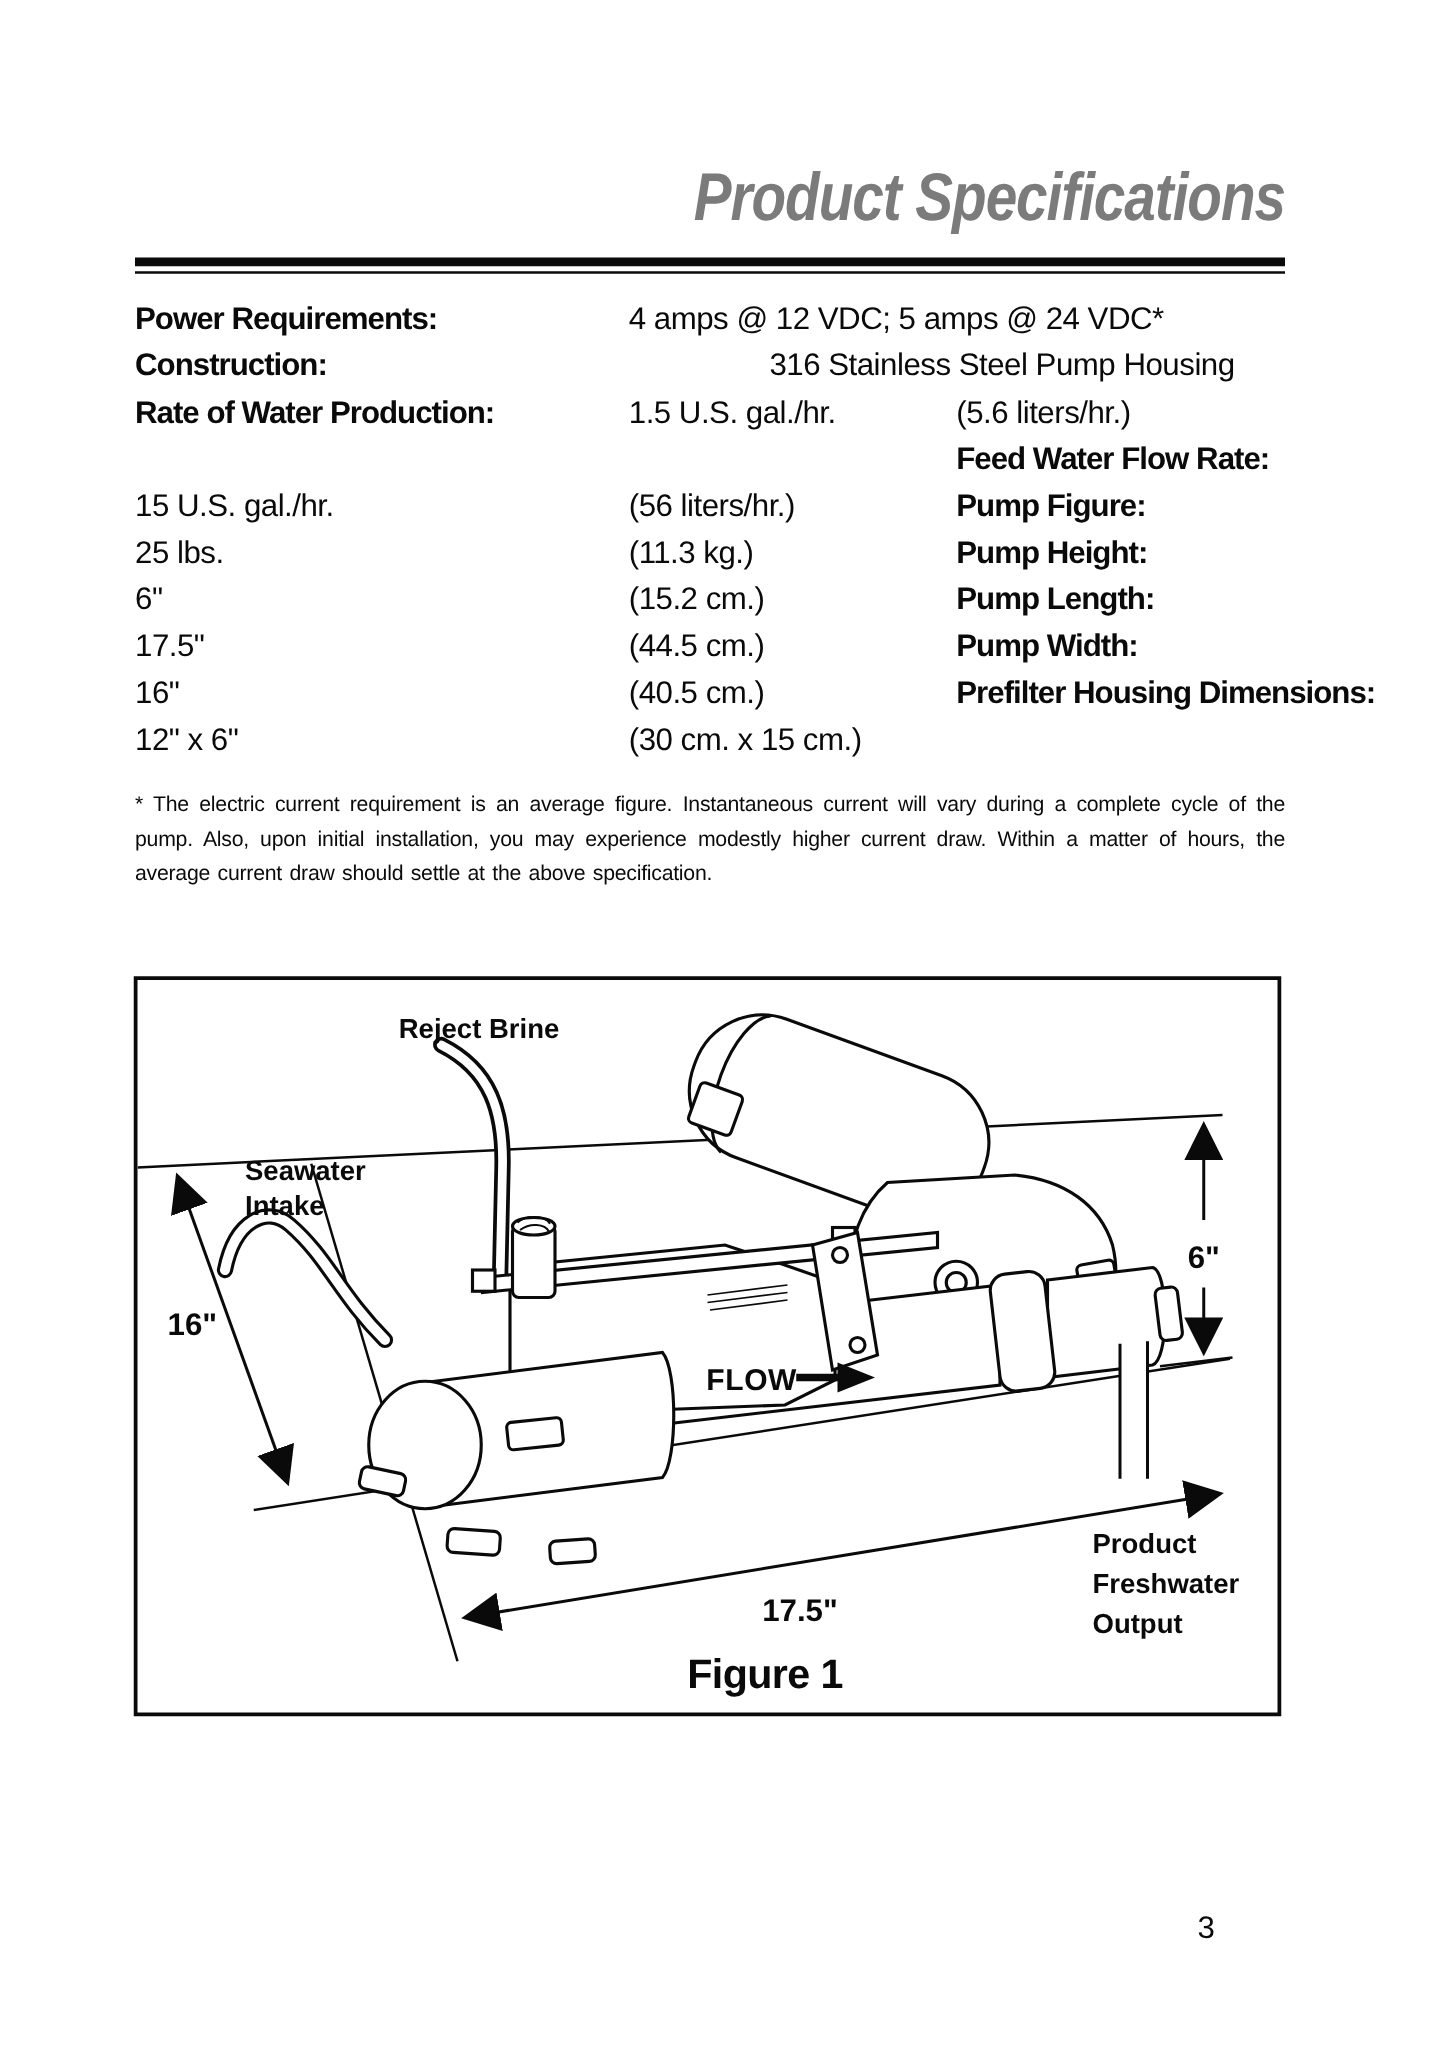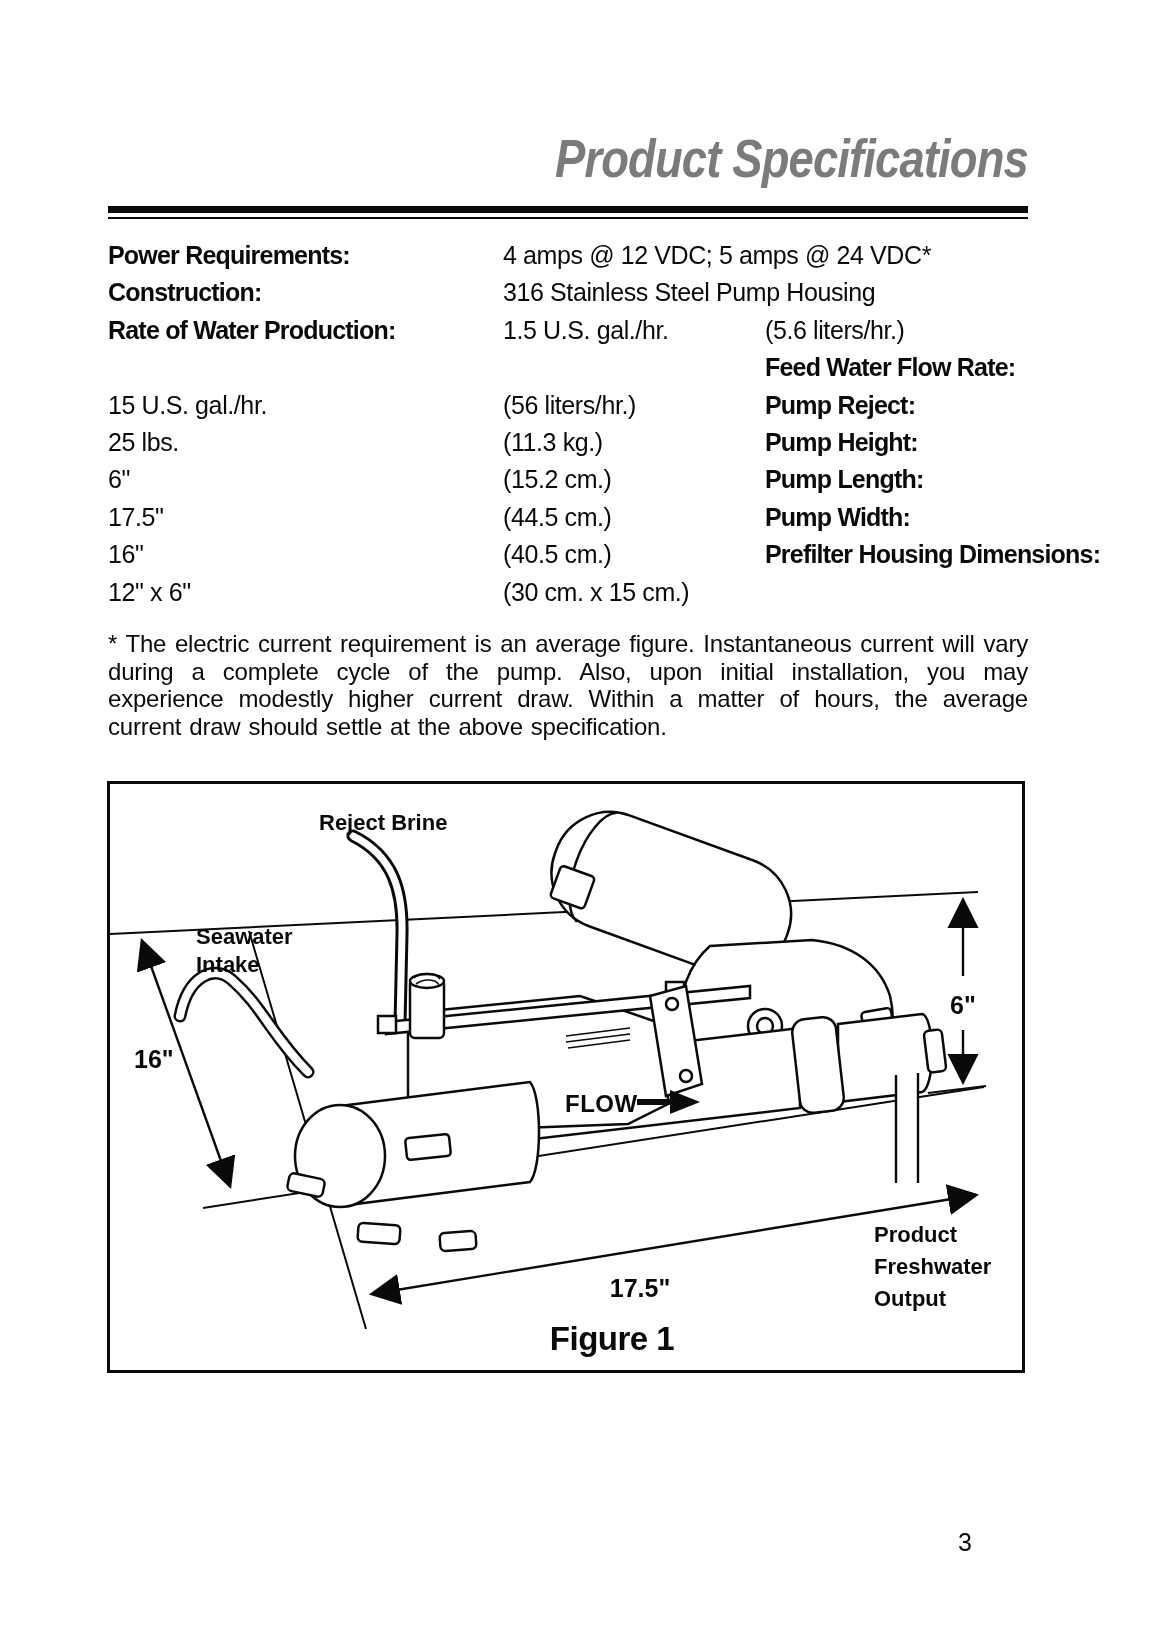--- a/index.html
+++ b/index.html
@@ -18,21 +18,21 @@
   .rule-thick{position:absolute;top:206px;left:108px;width:920px;height:7px;background:#0a0a0a;}
   .rule-thin{position:absolute;top:217px;left:108px;width:920px;height:2px;background:#0a0a0a;}
   .specs{
     position:absolute;top:237px;left:108px;width:920px;
     display:grid;grid-template-columns:395px 262px 1fr;grid-auto-rows:37.4px;
     font-size:25px;line-height:37.4px;letter-spacing:-0.4px;white-space:nowrap;
   }
   .specs .label{font-weight:bold;letter-spacing:-0.8px;}
   .footnote{
     position:absolute;top:630px;left:108px;width:920px;
-    font-size:24px;line-height:27.6px;text-align:justify;letter-spacing:-0.2px;word-spacing:1.5px;
+    font-size:17px;line-height:27.6px;text-align:justify;letter-spacing:-0.2px;word-spacing:1.5px;
   }
   .figure{
     position:absolute;top:781px;left:107px;width:918px;height:592px;
     border:3px solid #0a0a0a;box-sizing:border-box;background:#fff;
   }
   .figure svg{position:absolute;left:0;top:0;width:100%;height:100%;}
   .fig-caption{
     position:absolute;bottom:12px;left:0;width:100%;padding-left:92px;box-sizing:border-box;
     text-align:center;font-size:33px;font-weight:bold;letter-spacing:-0.5px;
   }
@@ -48,30 +48,30 @@
 <div class="page">
 
   <div class="title">Product Specifications</div>
   <div class="rule-thick"></div>
   <div class="rule-thin"></div>
 
   <div class="specs">
     <div class="label">Power Requirements:</div>
     <div class="value" style="grid-column:2 / 4;">4 amps @ 12 VDC; 5 amps @ 24 VDC*</div>
     <div class="label">Construction:</div>
-    <div class="value" style="grid-column:2 / 4;">316 Stainless Steel Pump Housing</div>
+    <div class="value" style="grid-column:2 / 4;text-align:center;">316 Stainless Steel Pump Housing</div>
     <div class="label">Rate of Water Production:</div>
     <div class="value">1.5 U.S. gal./hr.</div>
     <div class="metric">(5.6 liters/hr.)</div>
     <div class="label"></div>
     <div class="metric"></div>
     <div class="label">Feed Water Flow Rate:</div>
     <div class="value">15 U.S. gal./hr.</div>
     <div class="metric">(56 liters/hr.)</div>
-    <div class="label">Pump Reject:</div>
+    <div class="label">Pump Figure:</div>
     <div class="value">25 lbs.</div>
     <div class="metric">(11.3 kg.)</div>
     <div class="label">Pump Height:</div>
     <div class="value">6"</div>
     <div class="metric">(15.2 cm.)</div>
     <div class="label">Pump Length:</div>
     <div class="value">17.5"</div>
     <div class="metric">(44.5 cm.)</div>
     <div class="label">Pump Width:</div>
     <div class="value">16"</div>

